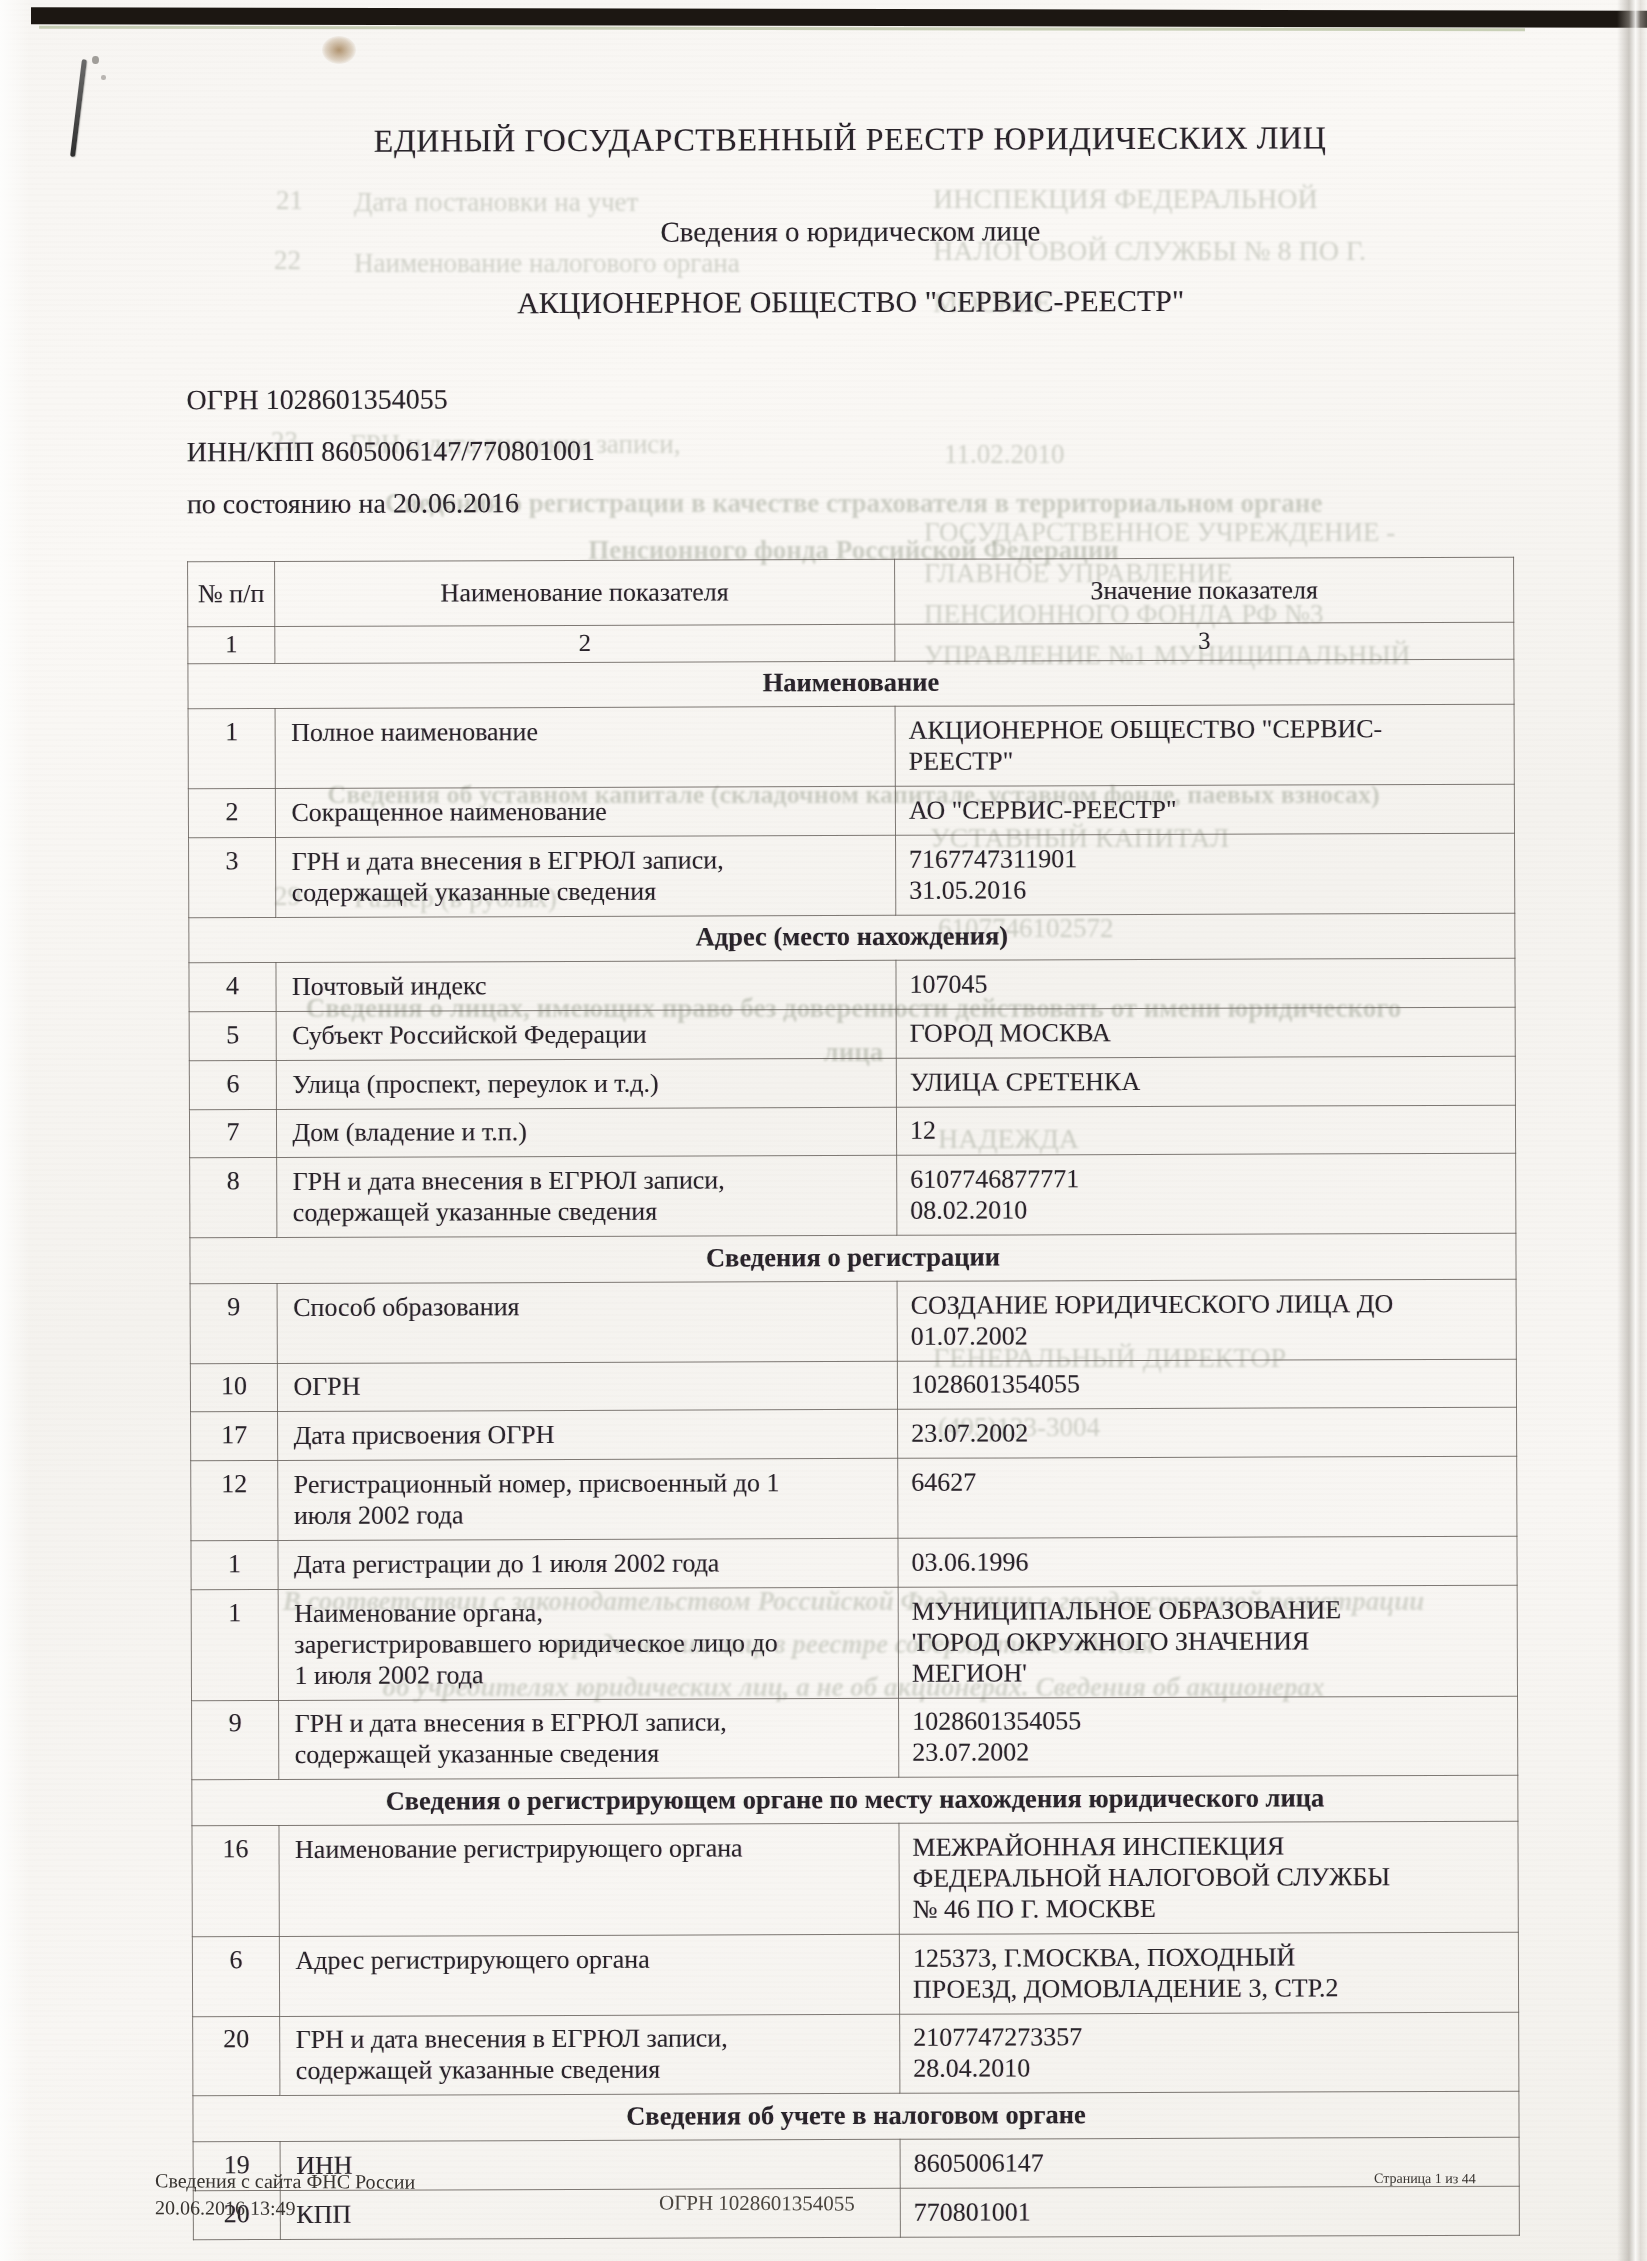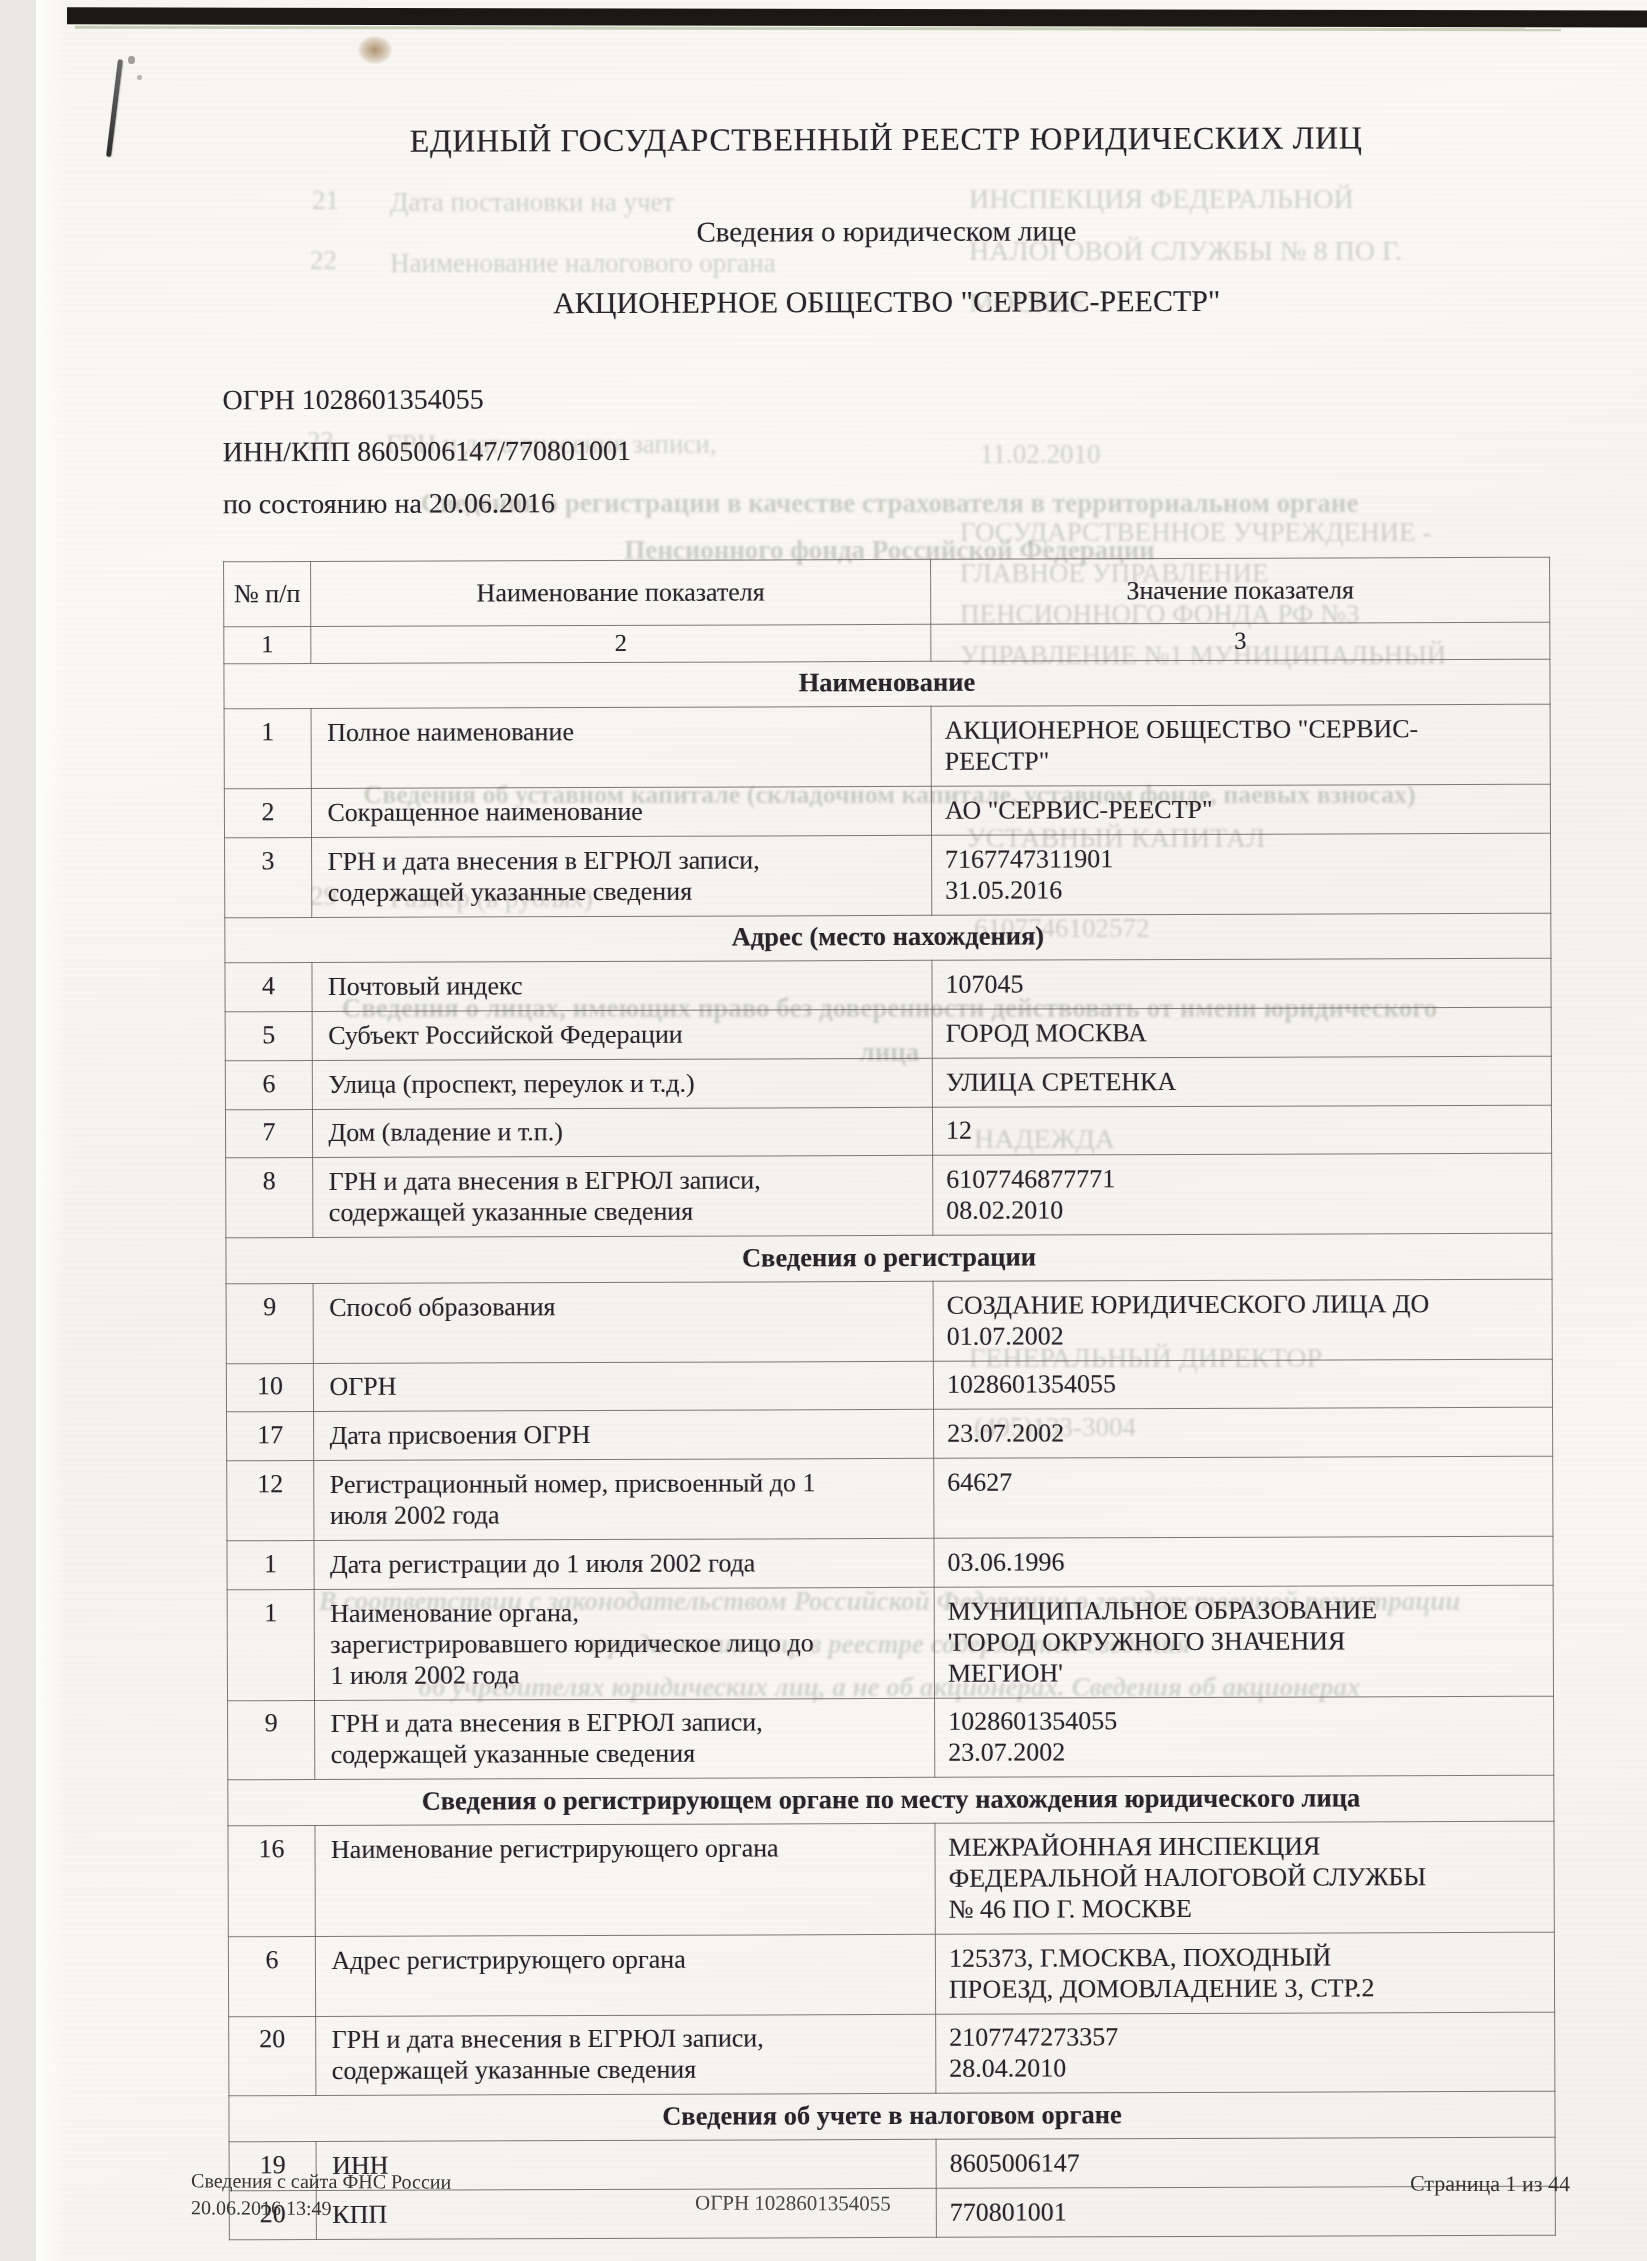--- a/index.html
+++ b/index.html
@@ -4,21 +4,20 @@
 <style>
   html,body { margin:0; padding:0; }
   body {
     width:1647px; height:2261px; position:relative; overflow:hidden;
     background:#e9e7e3;
     font-family:"Liberation Serif","DejaVu Serif",serif;
   }
   .page {
     position:absolute; inset:0;
     background:linear-gradient(160deg,#f7f5f2 0%,#faf8f5 22%,#f4f2ee 48%,#f8f6f3 72%,#f2f0eb 100%);
-    margin-left:36px;
   }
   .paper-grain {
     position:absolute; inset:0; pointer-events:none;
     background:repeating-linear-gradient(0deg, rgba(120,110,100,0.015) 0 1.9px, transparent 1.9px 5.8px);
   }
   
   .scanner-band { position:absolute; left:31px; top:9px; width:1616px; height:17px; background:#1c1712; transform:rotate(0.12deg); }
   .scanner-band-glow { position:absolute; left:39px; top:27px; width:1486px; height:2.6px; background:#8fa06c; opacity:.45; transform:rotate(0.1deg); }
   .left-edge-shade { position:absolute; left:0; top:0; width:30px; height:100%; background:linear-gradient(90deg,#fdfdfc, rgba(230,226,220,0.0)); }
   .staple-mark { position:absolute; left:76px; top:59px; width:4.5px; height:98px; background:linear-gradient(#6a6a6a,#2e2e2e); border-radius:2.6px; transform:rotate(7deg); box-shadow:0.6px 0.6px 1.3px rgba(0,0,0,.35); }
@@ -56,21 +55,21 @@
   table.registry th { font-weight:normal; font-size:26px; text-align:center; padding:17px 5.2px; }
   tr.idx-row td { text-align:center; font-size:24.5px; padding:3.2px 2.6px 4.5px; }
   td.section-cell { text-align:center; font-weight:bold; font-size:26.5px; padding:5.8px 7.8px 7.8px; }
   td.num-cell { text-align:center; font-size:26px; padding:7.8px 3.9px 9px; vertical-align:top; }
   td.label-cell { font-size:26px; line-height:31px; padding:7.8px 9px 9px 15.5px; vertical-align:top; white-space:pre-line; }
   td.value-cell { font-size:26px; line-height:31px; padding:7.8px 9px 9px 13px; vertical-align:top; white-space:pre-line; }
 
   
   .footer-left { position:absolute; left:155px; top:2168px; font-size:20px; line-height:27px; color:#37332f; transform:rotate(0.3deg); }
   .footer-center { position:absolute; left:659px; top:2191px; font-size:21px; color:#4a453f; transform:rotate(0.3deg); }
-  .footer-right { position:absolute; left:1374px; top:2171px; font-size:22px; color:#37332f; transform:rotate(0.3deg); }
+  .footer-right { position:absolute; left:1374px; top:2171px; font-size:14px; color:#37332f; transform:rotate(0.3deg); }
 </style>
 </head>
 <body>
 
 <div class="page">
   <div class="paper-grain"></div>
 
   <div class="ghost-layer" id="ghost-layer">
       <div class="ghost" style="top: 180px; left: 276px;">21</div>
       <div class="ghost" style="top: 182px; left: 354px;">Дата постановки на учет</div>

